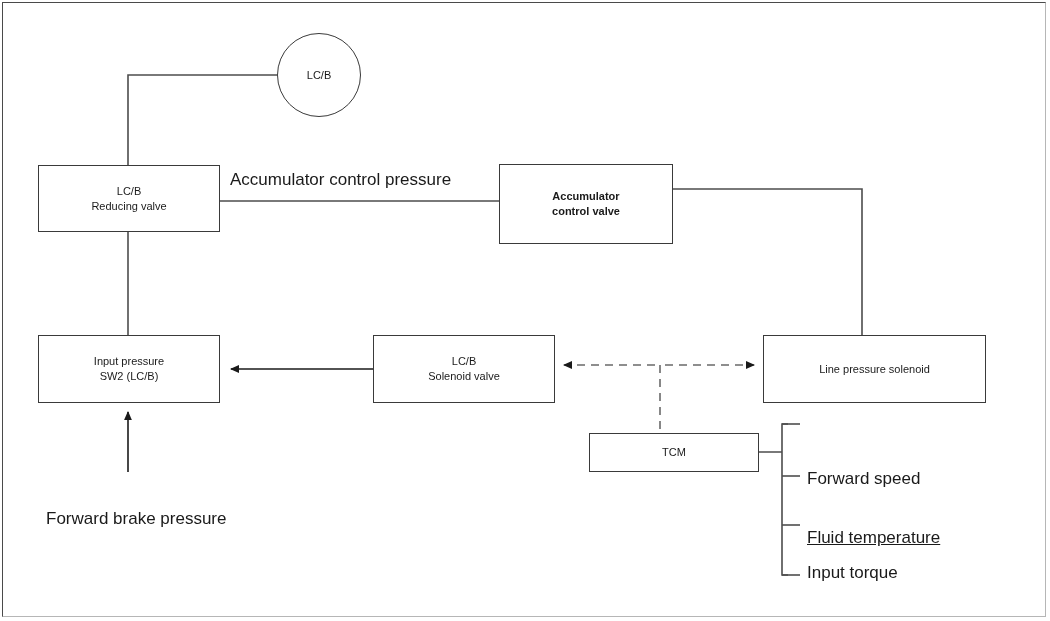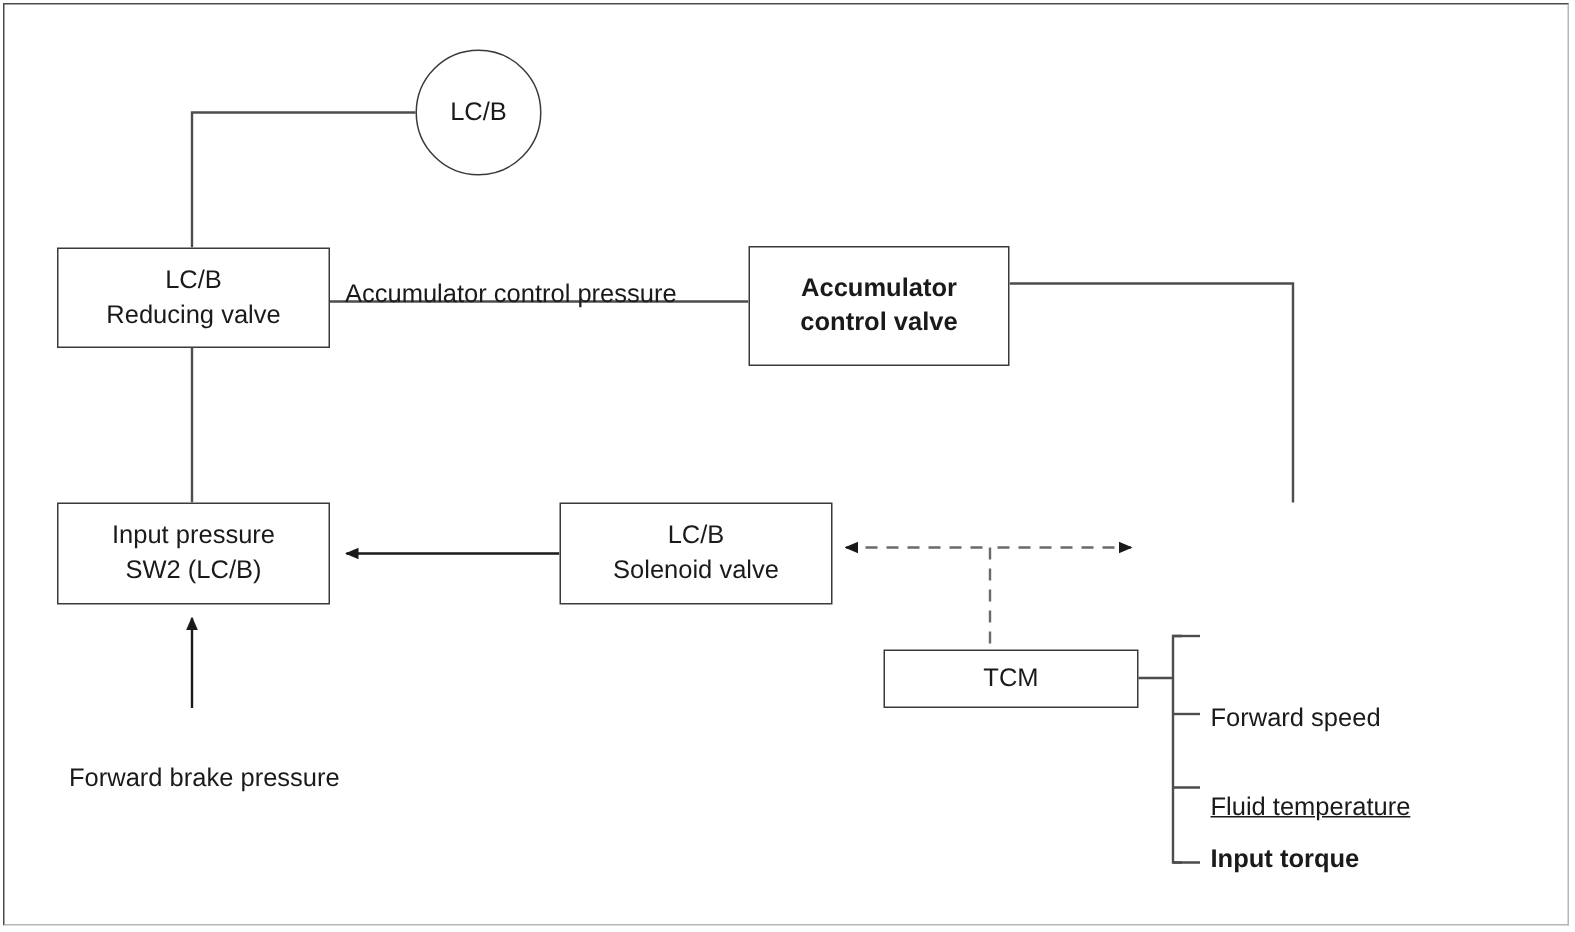--- a/index.html
+++ b/index.html
@@ -38,21 +38,21 @@
   }
   .node {
     position: absolute;
     box-sizing: border-box;
     border: 1px solid #3a3a3a;
     background: #ffffff;
     display: flex;
     align-items: center;
     justify-content: center;
     text-align: center;
-    font-size: 17px;
+    font-size: 11px;
     color: #1a1a1a;
     line-height: 1.35;
     white-space: pre-line;
   }
   .node.circle {
     border-radius: 50%;
   }
   .free-label {
     position: absolute;
     font-size: 17px;
@@ -124,24 +124,25 @@
 
   <div class="node" style="left:499px; top:164px; width:174px; height:80px;font-weight:bold;">Accumulator
 control valve</div>
 
   <div class="node" style="left:38px; top:335px; width:182px; height:68px;">Input pressure
 SW2 (LC/B)</div>
 
   <div class="node" style="left:373px; top:335px; width:182px; height:68px;">LC/B
 Solenoid valve</div>
 
+  <div class="node" style="left:763px; top:335px; width:223px; height:68px;">Line pressure solenoid</div>
 
   <div class="node" style="left:589px; top:433px; width:170px; height:39px;">TCM</div>
 
-  <div class="free-label" style="left:230px; top:186px;">Accumulator control pressure</div>
+  <div class="free-label" style="left:230px; top:170px;">Accumulator control pressure</div>
 
   <div class="free-label" style="left:46px; top:481px;margin-top:28px;">Forward brake pressure</div>
 
   <div class="free-label" style="left:807px; top:469px;">Forward speed</div>
   <div class="free-label" style="left:807px; top:528px;text-decoration:underline;">Fluid temperature</div>
-  <div class="free-label" style="left:807px; top:563px;font-weight:bold;">Input torque</div>
+  <div class="free-label" style="left:807px; top:563px;">Input torque</div>
 
 </div>
 
 </body></html>

